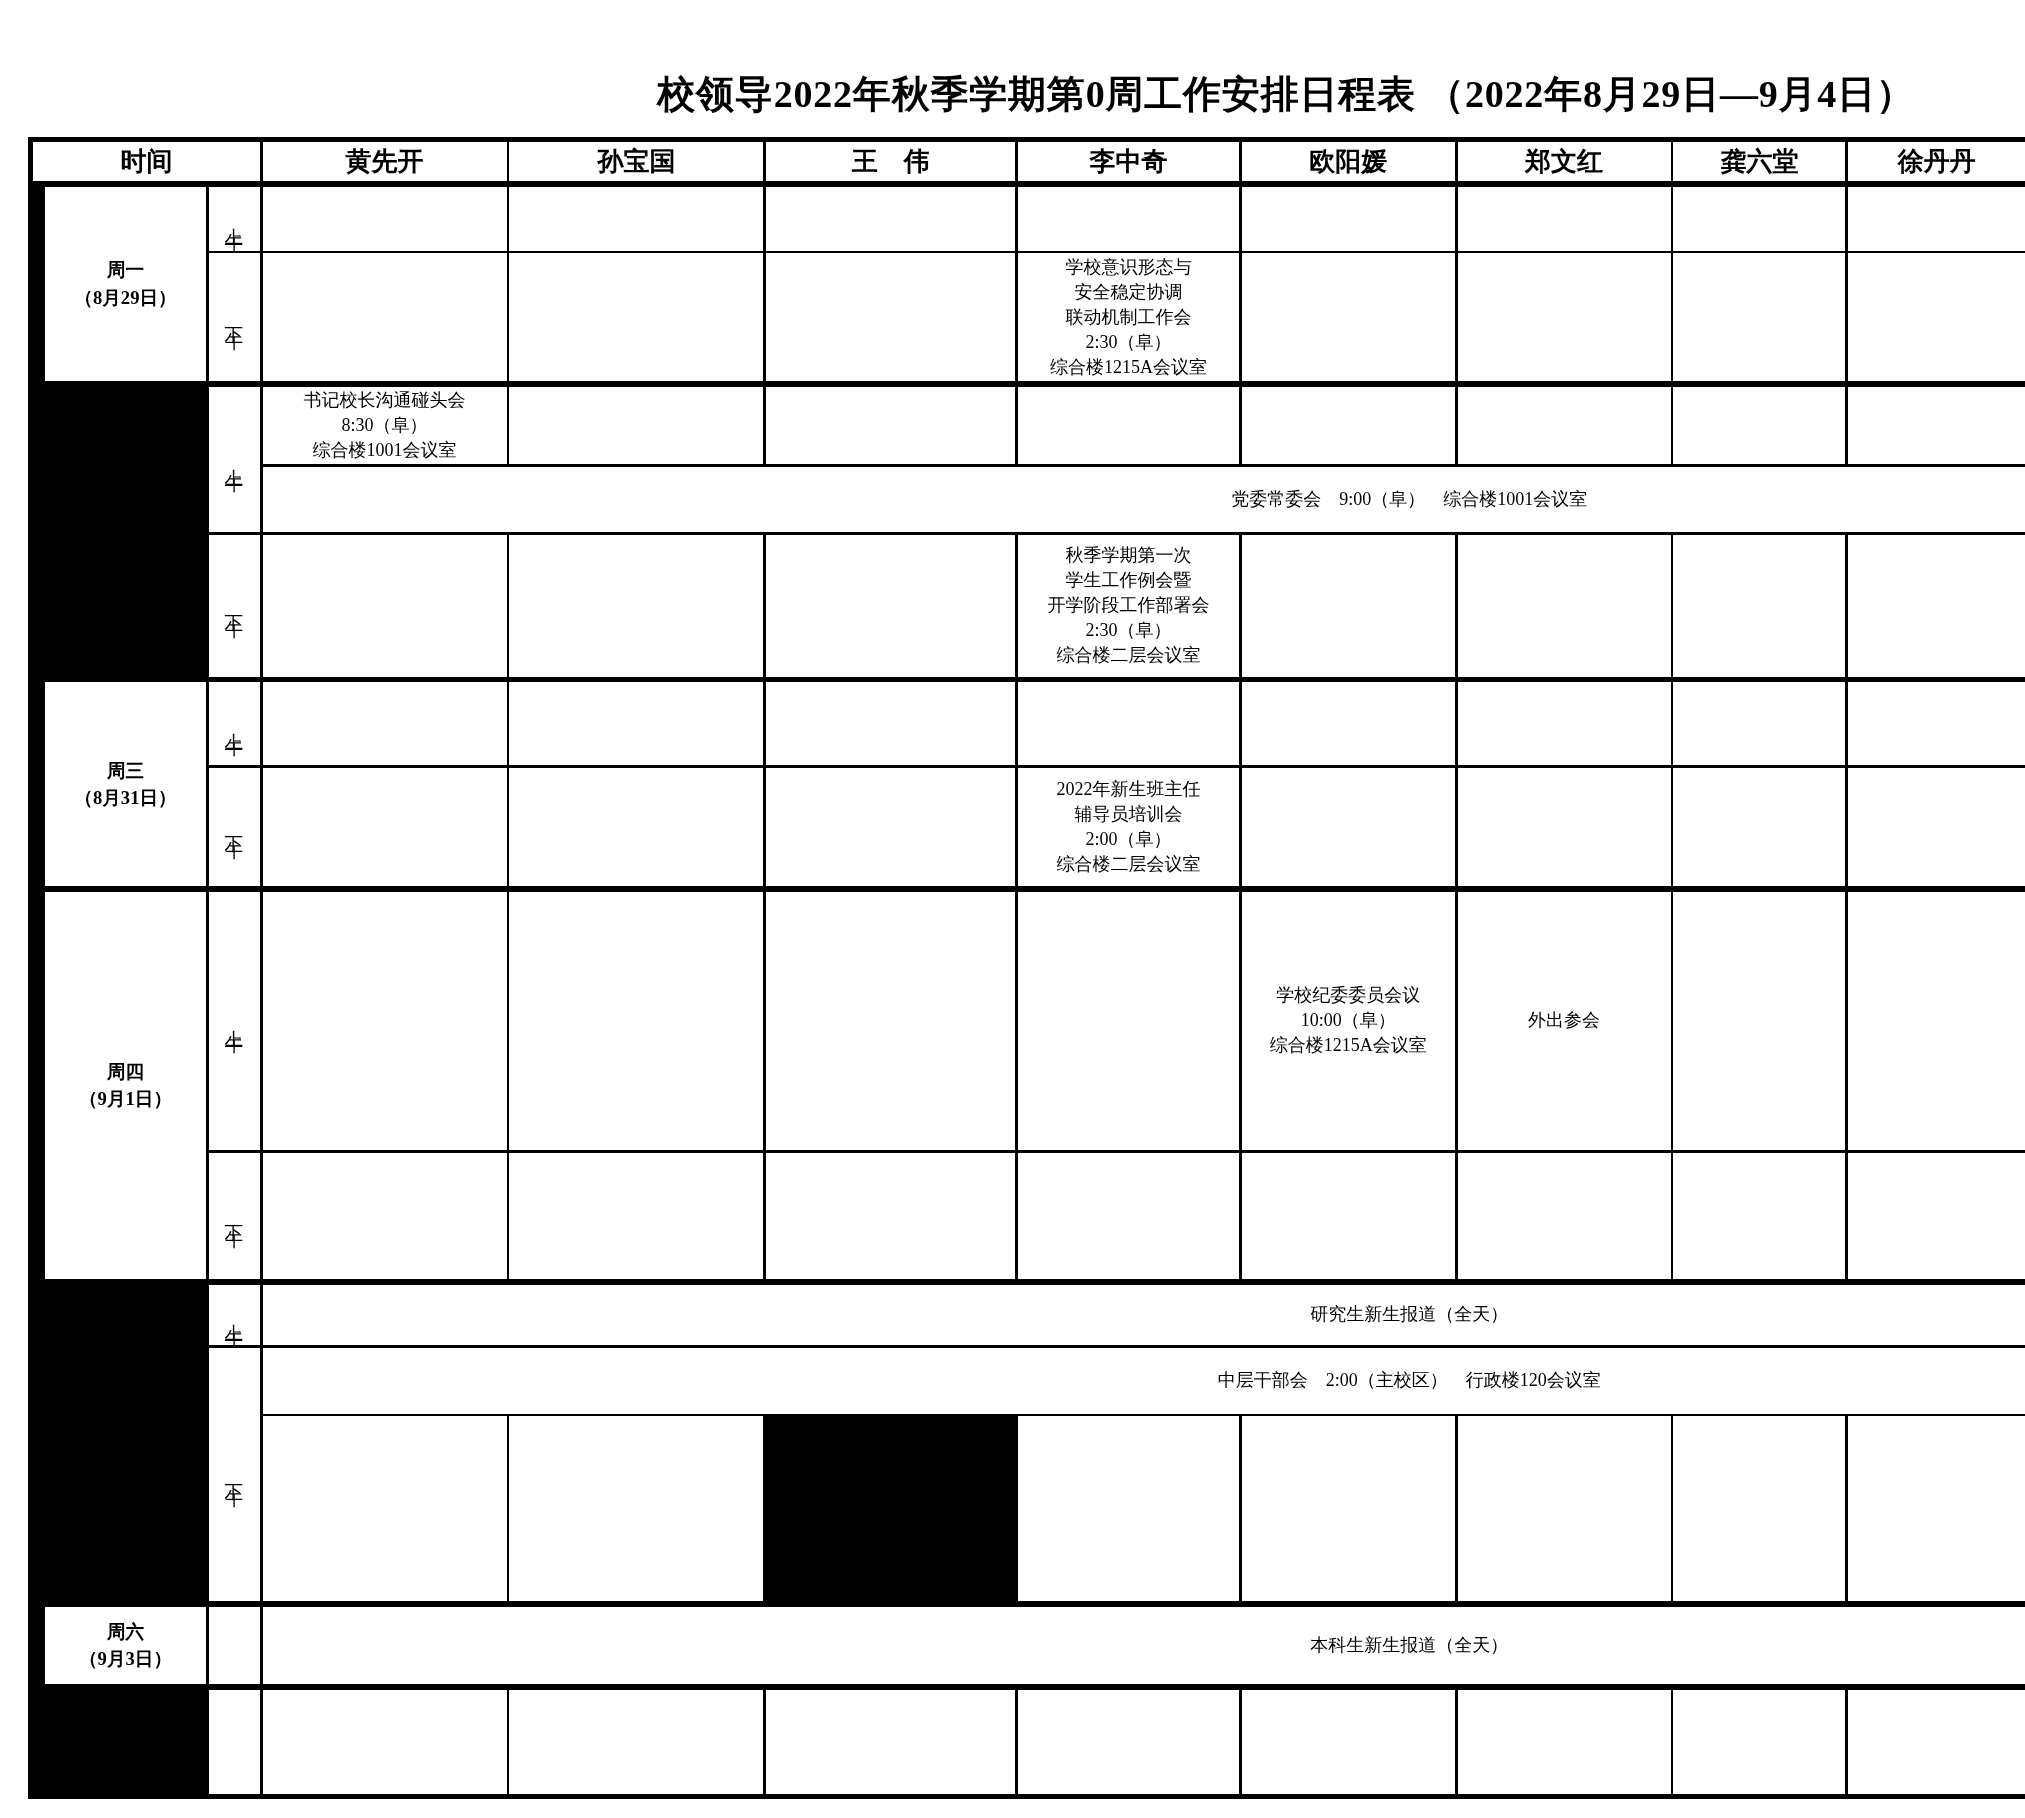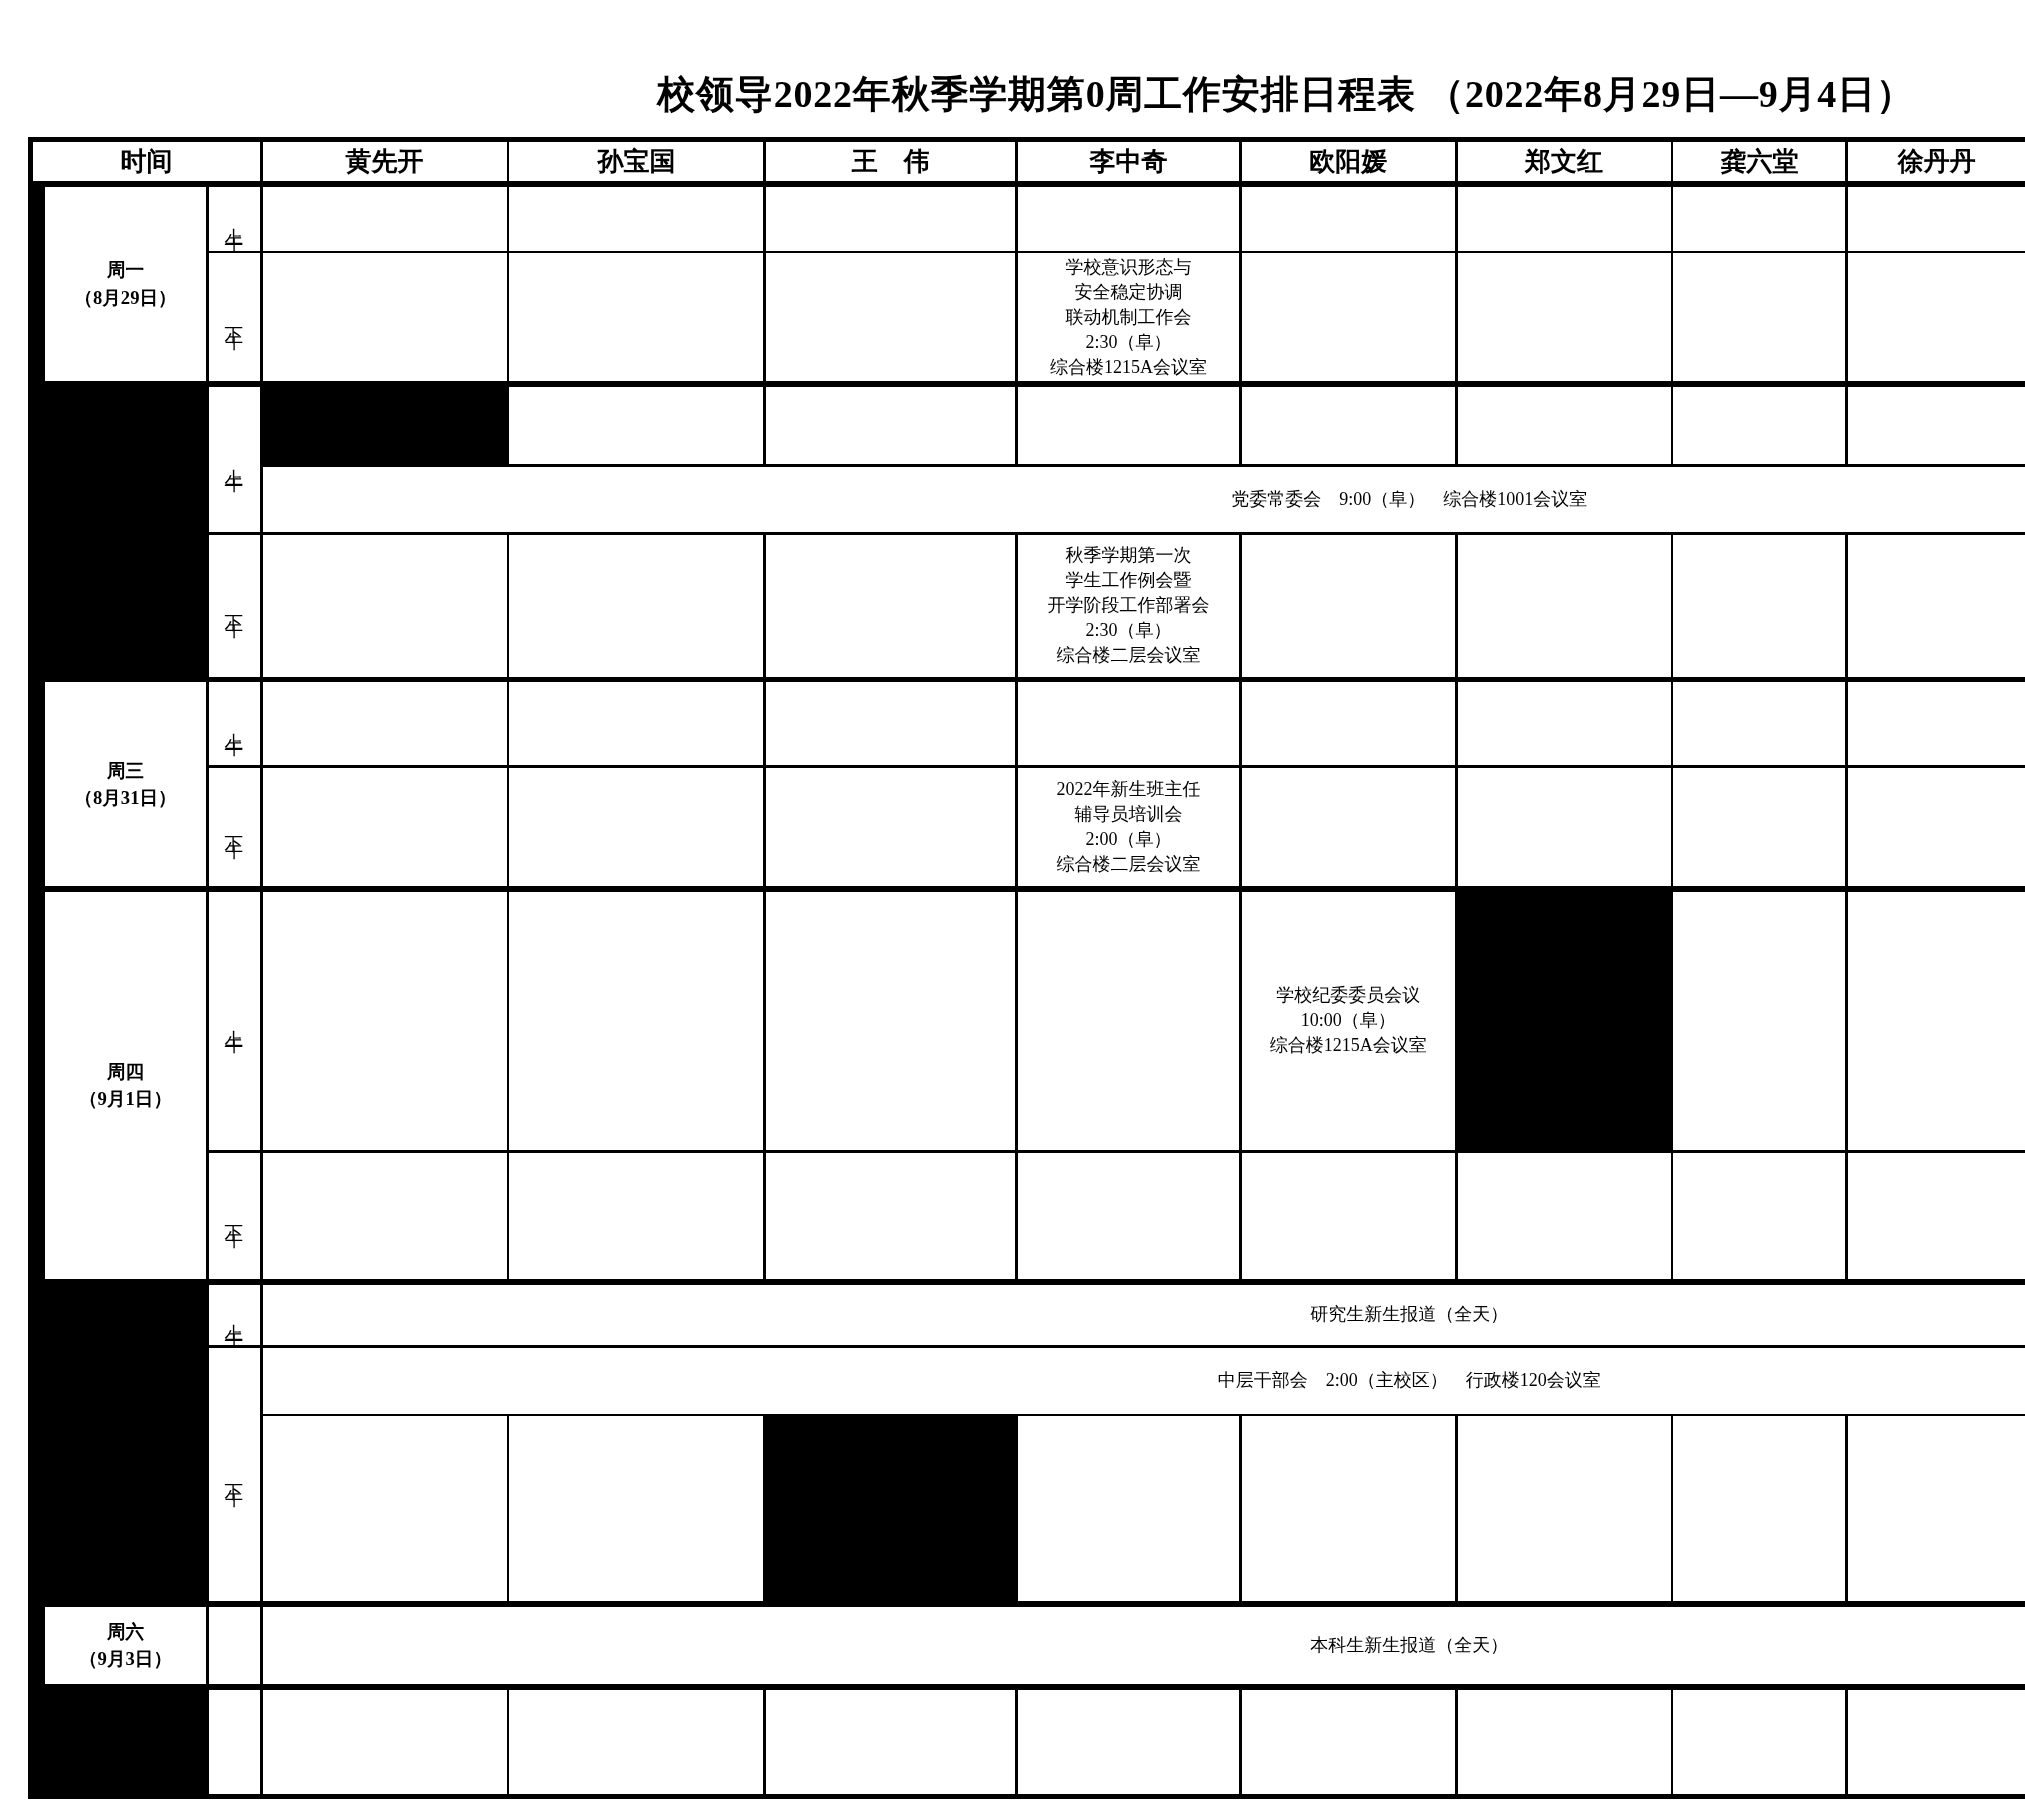--- a/index.html
+++ b/index.html
@@ -56,20 +56,23 @@
 联动机制工作会
 2:30（阜）
 综合楼1215A会议室</div>
     <div class="c" style="grid-area:4/7"></div>
     <div class="c" style="grid-area:4/8"></div>
     <div class="c" style="grid-area:4/9"></div>
     <div class="c" style="grid-area:4/10"></div>
 
     <div class="c ampm" style="grid-area:6/2/8/3">上午</div>
     <div class="c ampm" style="grid-area:8/2">下午</div>
+    <div class="c" style="grid-area:6/3">书记校长沟通碰头会
+8:30（阜）
+综合楼1001会议室</div>
     <div class="c" style="grid-area:6/4"></div>
     <div class="c" style="grid-area:6/5"></div>
     <div class="c" style="grid-area:6/6"></div>
     <div class="c" style="grid-area:6/7"></div>
     <div class="c" style="grid-area:6/8"></div>
     <div class="c" style="grid-area:6/9"></div>
     <div class="c" style="grid-area:6/10"></div>
 
     <div class="c" style="grid-area:7/3/8/13">党委常委会　9:00（阜）　综合楼1001会议室</div>
     <div class="c" style="grid-area:8/3"></div>
@@ -114,20 +117,21 @@
 （9月1日）</div>
     <div class="c ampm" style="grid-area:13/2/15/3">上午</div>
     <div class="c ampm" style="grid-area:15/2">下午</div>
     <div class="c" style="grid-area:13/3/15/4"></div>
     <div class="c" style="grid-area:13/4/15/5"></div>
     <div class="c" style="grid-area:13/5/15/6"></div>
     <div class="c" style="grid-area:13/6/15/7"></div>
     <div class="c" style="grid-area:13/7/15/8">学校纪委委员会议
 10:00（阜）
 综合楼1215A会议室</div>
+    <div class="c" style="grid-area:13/8/15/9">外出参会</div>
     <div class="c" style="grid-area:13/9/15/10"></div>
     <div class="c" style="grid-area:13/10/15/11"></div>
 
     <div class="c" style="grid-area:15/3"></div>
     <div class="c" style="grid-area:15/4"></div>
     <div class="c" style="grid-area:15/5"></div>
     <div class="c" style="grid-area:15/6"></div>
     <div class="c" style="grid-area:15/7"></div>
     <div class="c" style="grid-area:15/8"></div>
     <div class="c" style="grid-area:15/9"></div>

